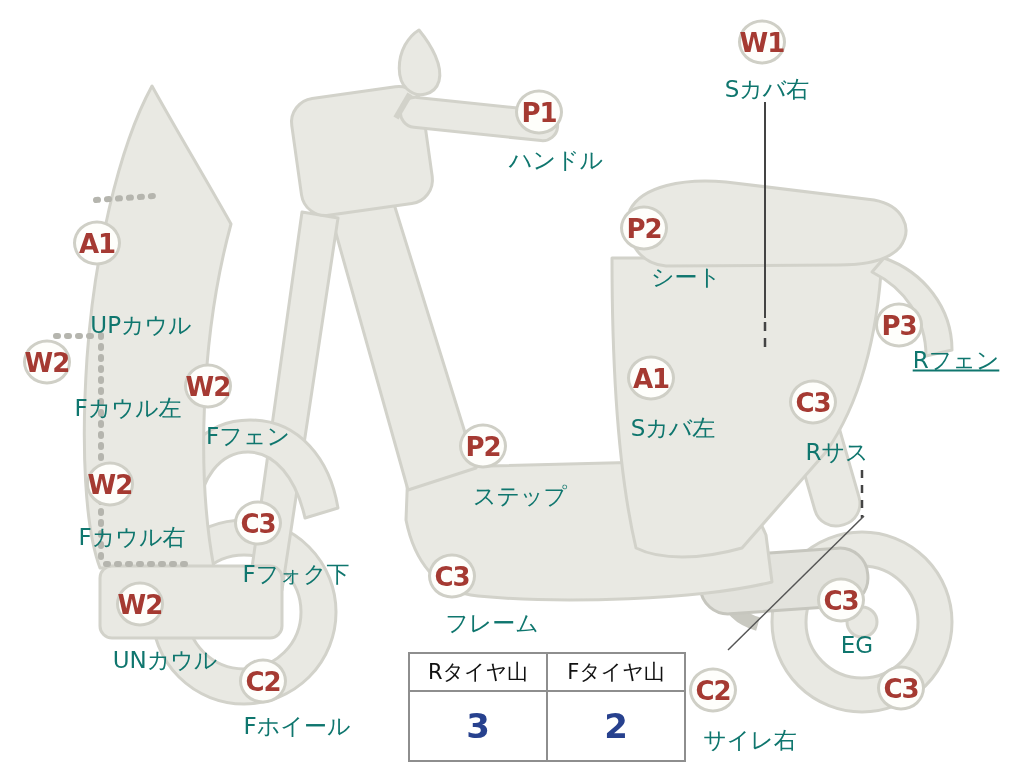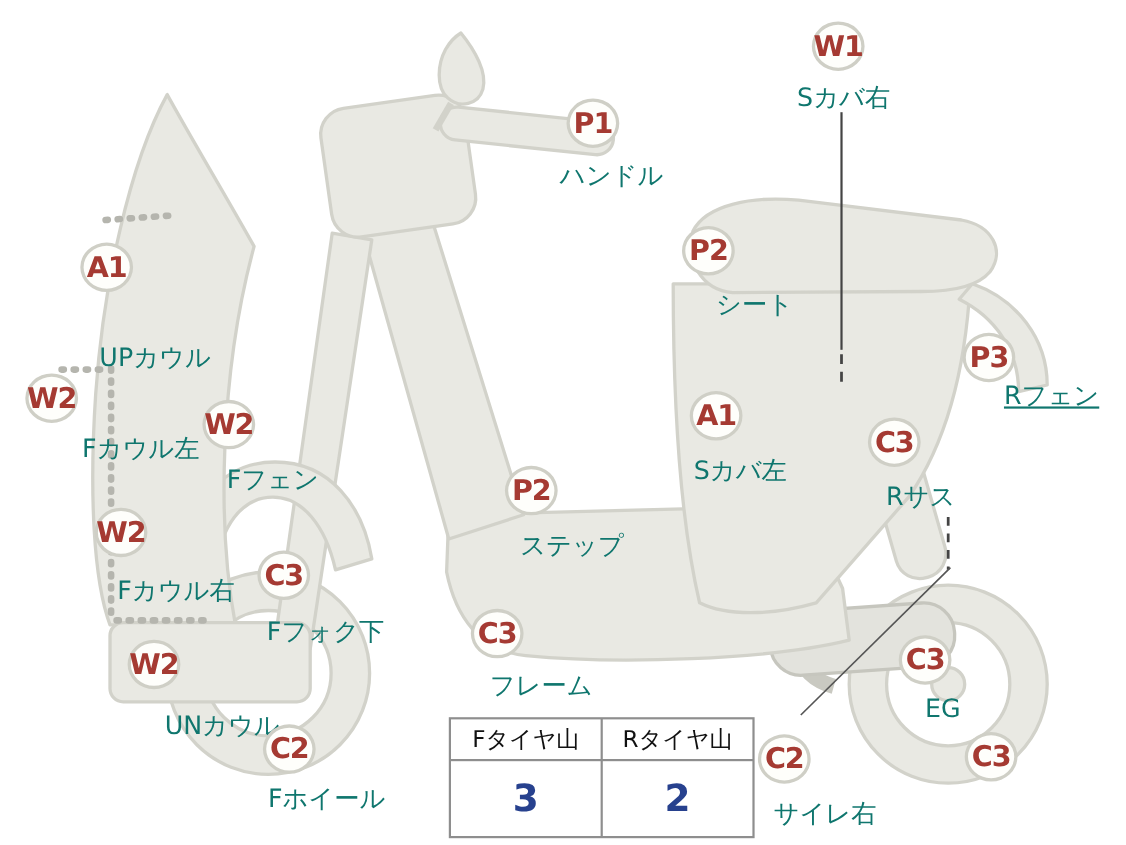--- a/index.html
+++ b/index.html
@@ -112,25 +112,25 @@
       <div class="mlabel" style="left: 767px; top: 89px;">Sカバ右</div>
       <div class="badge" style="left: 539px; top: 112px;">P1</div>
       <div class="mlabel" style="left: 536px; top: 160px; margin-left: 20px;">ハンドル</div>
       <div class="badge" style="left: 97px; top: 243px;">A1</div>
       <div class="mlabel" style="left: 141px; top: 297px; margin-top: 28px;">UPカウル</div>
       <div class="badge" style="left: 47px; top: 362px;">W2</div>
       <div class="mlabel" style="left: 88px; top: 408px; margin-left: 40px;">Fカウル左</div>
       <div class="badge" style="left: 208px; top: 386px;">W2</div>
       <div class="mlabel" style="left: 248px; top: 436px;">Fフェン</div>
       <div class="badge" style="left: 110px; top: 484px;">W2</div>
-      <div class="mlabel" style="left: 132px; top: 537px; margin-left: 28px;">Fカウル右</div>
+      <div class="mlabel" style="left: 132px; top: 537px;">Fカウル右</div>
       <div class="badge" style="left: 258px; top: 523px;">C3</div>
       <div class="mlabel" style="left: 296px; top: 574px;">Fフォク下</div>
       <div class="badge" style="left: 140px; top: 604px;">W2</div>
-      <div class="mlabel" style="left: 165px; top: 660px; margin-left: 37px;">UNカウル</div>
+      <div class="mlabel" style="left: 165px; top: 660px;">UNカウル</div>
       <div class="badge" style="left: 263px; top: 681px;">C2</div>
       <div class="mlabel" style="left: 297px; top: 726px;">Fホイール</div>
       <div class="badge" style="left: 644px; top: 228px;">P2</div>
       <div class="mlabel" style="left: 686px; top: 277px;">シート</div>
       <div class="badge" style="left: 651px; top: 378px;">A1</div>
       <div class="mlabel" style="left: 673px; top: 428px;">Sカバ左</div>
       <div class="badge" style="left: 483px; top: 446px;">P2</div>
       <div class="mlabel" style="left: 520px; top: 496px; text-align: right;">ステップ</div>
       <div class="badge" style="left: 452px; top: 576px;">C3</div>
       <div class="mlabel" style="left: 492px; top: 623px;">フレーム</div>
@@ -139,19 +139,19 @@
       <div class="badge" style="left: 813px; top: 402px;">C3</div>
       <div class="mlabel" style="left: 837px; top: 452px;">Rサス</div>
       <div class="badge" style="left: 841px; top: 600px;">C3</div>
       <div class="mlabel" style="left: 857px; top: 645px;">EG</div>
       <div class="badge" style="left: 713px; top: 690px;">C2</div>
       <div class="mlabel" style="left: 750px; top: 740px;">サイレ右</div>
       <div class="badge" style="left: 901px; top: 688px;">C3</div>
     </div>
 
   <div class="tire-table">
+    <div class="tt-cell tt-head">Rタイヤ山</div>
     <div class="tt-cell tt-head">Fタイヤ山</div>
-    <div class="tt-cell tt-head">Rタイヤ山</div>
     <div class="tt-cell tt-val">3</div>
     <div class="tt-cell tt-val">2</div>
   </div>
 
 </div>
 
 </body></html>

